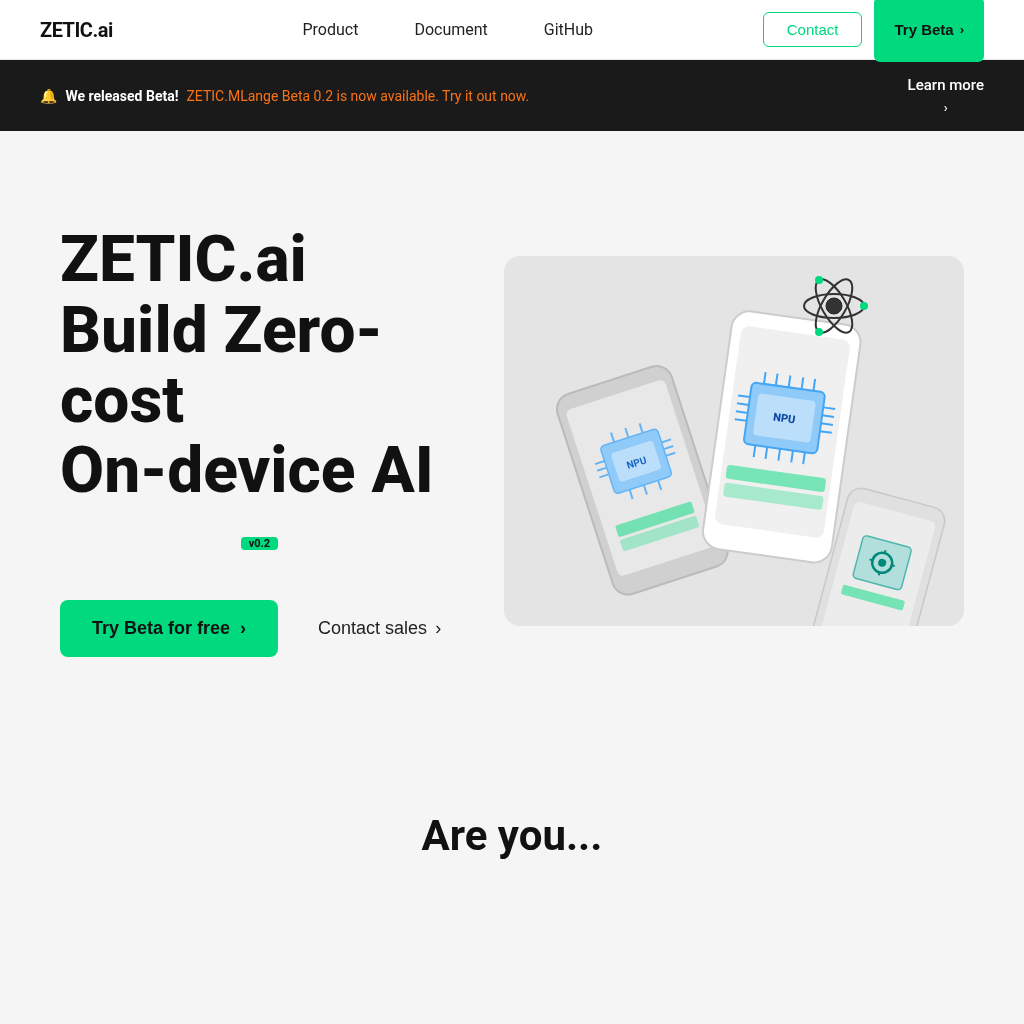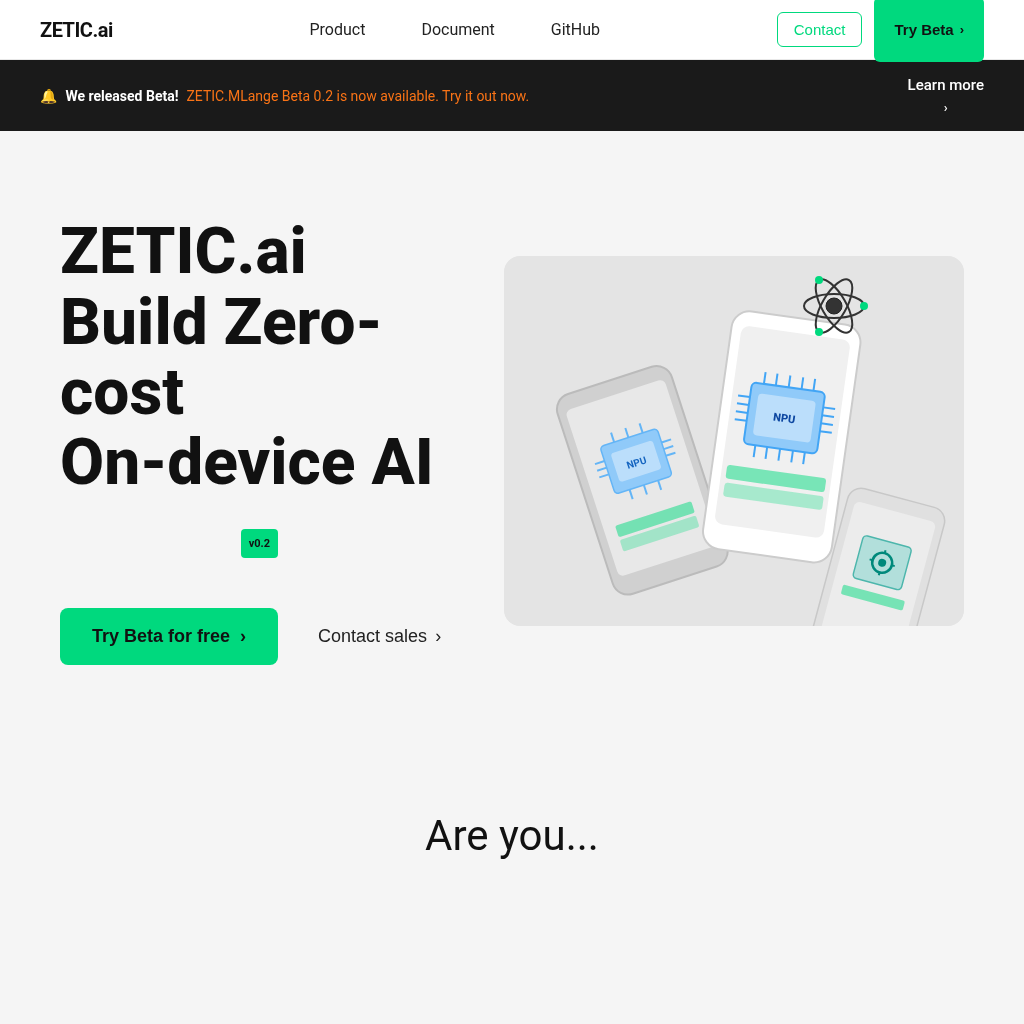--- a/index.html
+++ b/index.html
@@ -14,21 +14,21 @@
     .nav-logo {
       font-size: 20px; font-weight: 700; letter-spacing: -0.5px;
       color: #111; text-decoration: none;
     }
     .nav-links { display: flex; gap: 36px; align-items: center; }
     .nav-links a {
       text-decoration: none; color: #222; font-size: 16px; font-weight: 400; margin-left: 20px;
     }
     .nav-actions { display: flex; gap: 12px; align-items: center; }
     .btn-contact {
-      padding: 8px 16px; border: 1.5px solid #00d97e; border-radius: 6px;
+      padding: 8px 23px; border: 1.5px solid #00d97e; border-radius: 6px;
       background: transparent; color: #00d97e; font-size: 15px; cursor: pointer;
       font-weight: 500;
     }
     .btn-try-beta {
       padding: 24px 20px; border: none; border-radius: 6px;
       background: #00d97e; color: #111; font-size: 15px; cursor: pointer;
       font-weight: 600; display: flex; align-items: center; gap: 6px;
     }
     .btn-try-beta .chevron { font-size: 13px; }
 
@@ -59,21 +59,21 @@
       margin-bottom: 30px;
     }
     .hero-desc {
       font-size: 17px; color: #444; line-height: 1.7; margin-bottom: 50px;
       max-width: 420px;
     }
     .hero-buttons { display: flex; align-items: flex-end; gap: 24px; }
     .btn-wrap { position: relative; display: inline-flex; flex-direction: column; align-items: flex-end; }
     .version-badge {
       background: #00d97e; color: #111; font-size: 11px; font-weight: 700;
-      padding: 8px 8px; border-radius: 4px; margin-bottom: 6px;
+      padding: 0 8px; border-radius: 4px; margin-bottom: 6px;
       align-self: flex-end;
     }
     .btn-try-beta-hero {
       padding: 18px 32px; background: #00d97e; border: none; border-radius: 8px;
       font-size: 18px; font-weight: 700; color: #111; cursor: pointer;
       display: flex; align-items: center; gap: 10px; margin-top: 44px;
     }
     .btn-contact-sales {
       padding: 18px 16px; background: transparent; border: none;
       font-size: 18px; font-weight: 500; color: #222; cursor: pointer;
@@ -86,21 +86,21 @@
       position: relative; overflow: hidden; flex-shrink: 0;
     }
     
     .hero-svg { width: 100%; height: 100%; }
 
     
     .are-you {
       background: #f5f5f5; padding: 80px 40px 60px;
       text-align: center;
     }
-    .are-you-title { font-size: 42px; font-weight: 400; color: #111; }
+    .are-you-title { font-size: 42px; font-weight: 700; color: #111; }
   </style>
 </head>
 <body>
 
 <nav>
   <a class="nav-logo">ZETIC.ai</a>
   <div class="nav-links">
     <a>Product</a>
     <a>Document</a>
     <a>GitHub</a>

